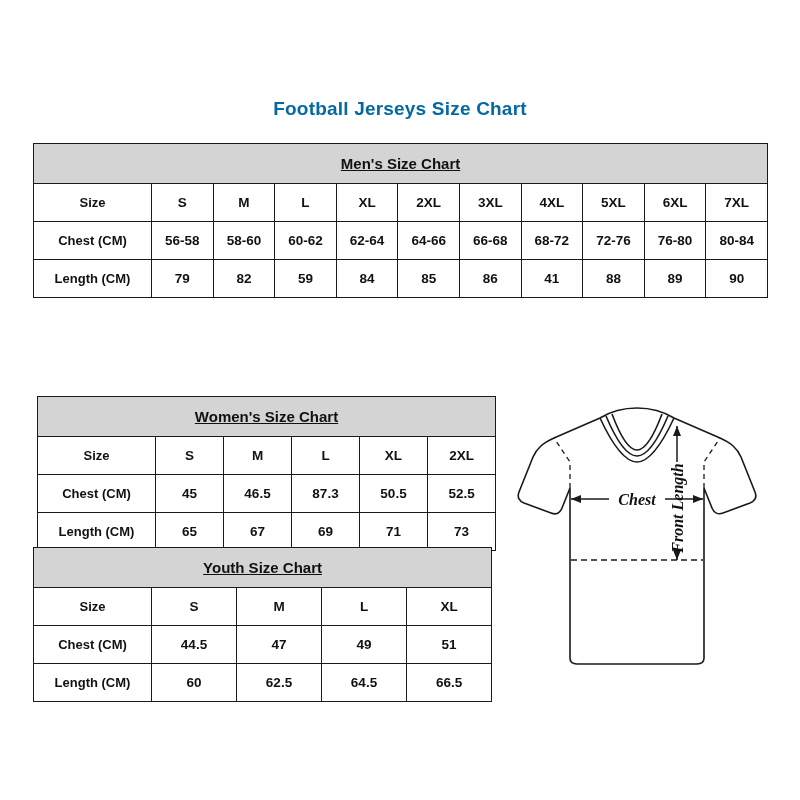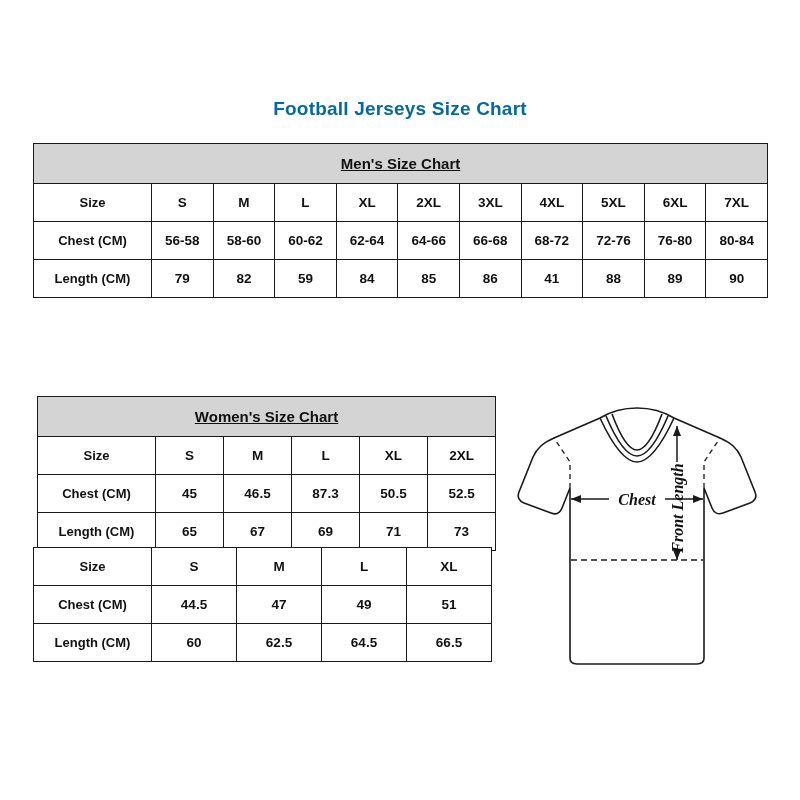--- a/index.html
+++ b/index.html
@@ -217,20 +217,23 @@
 <div id="youth-table-wrap">
   <table class="size-table" id="youth-table">
     <colgroup>
       <col class="label-col">
       <col class="data-col">
         <col class="data-col">
         <col class="data-col">
         <col class="data-col">
     </colgroup>
     <tbody>
+      <tr>
+        <th class="section-head" colspan="5">Youth Size Chart</th>
+      </tr>
       <tr>
         <td class="rowlabel">Size</td>
         <td>S</td>
         <td>M</td>
         <td>L</td>
         <td>XL</td>
       </tr>
       <tr>
         <td class="rowlabel">Chest (CM)</td>
         <td>44.5</td>

